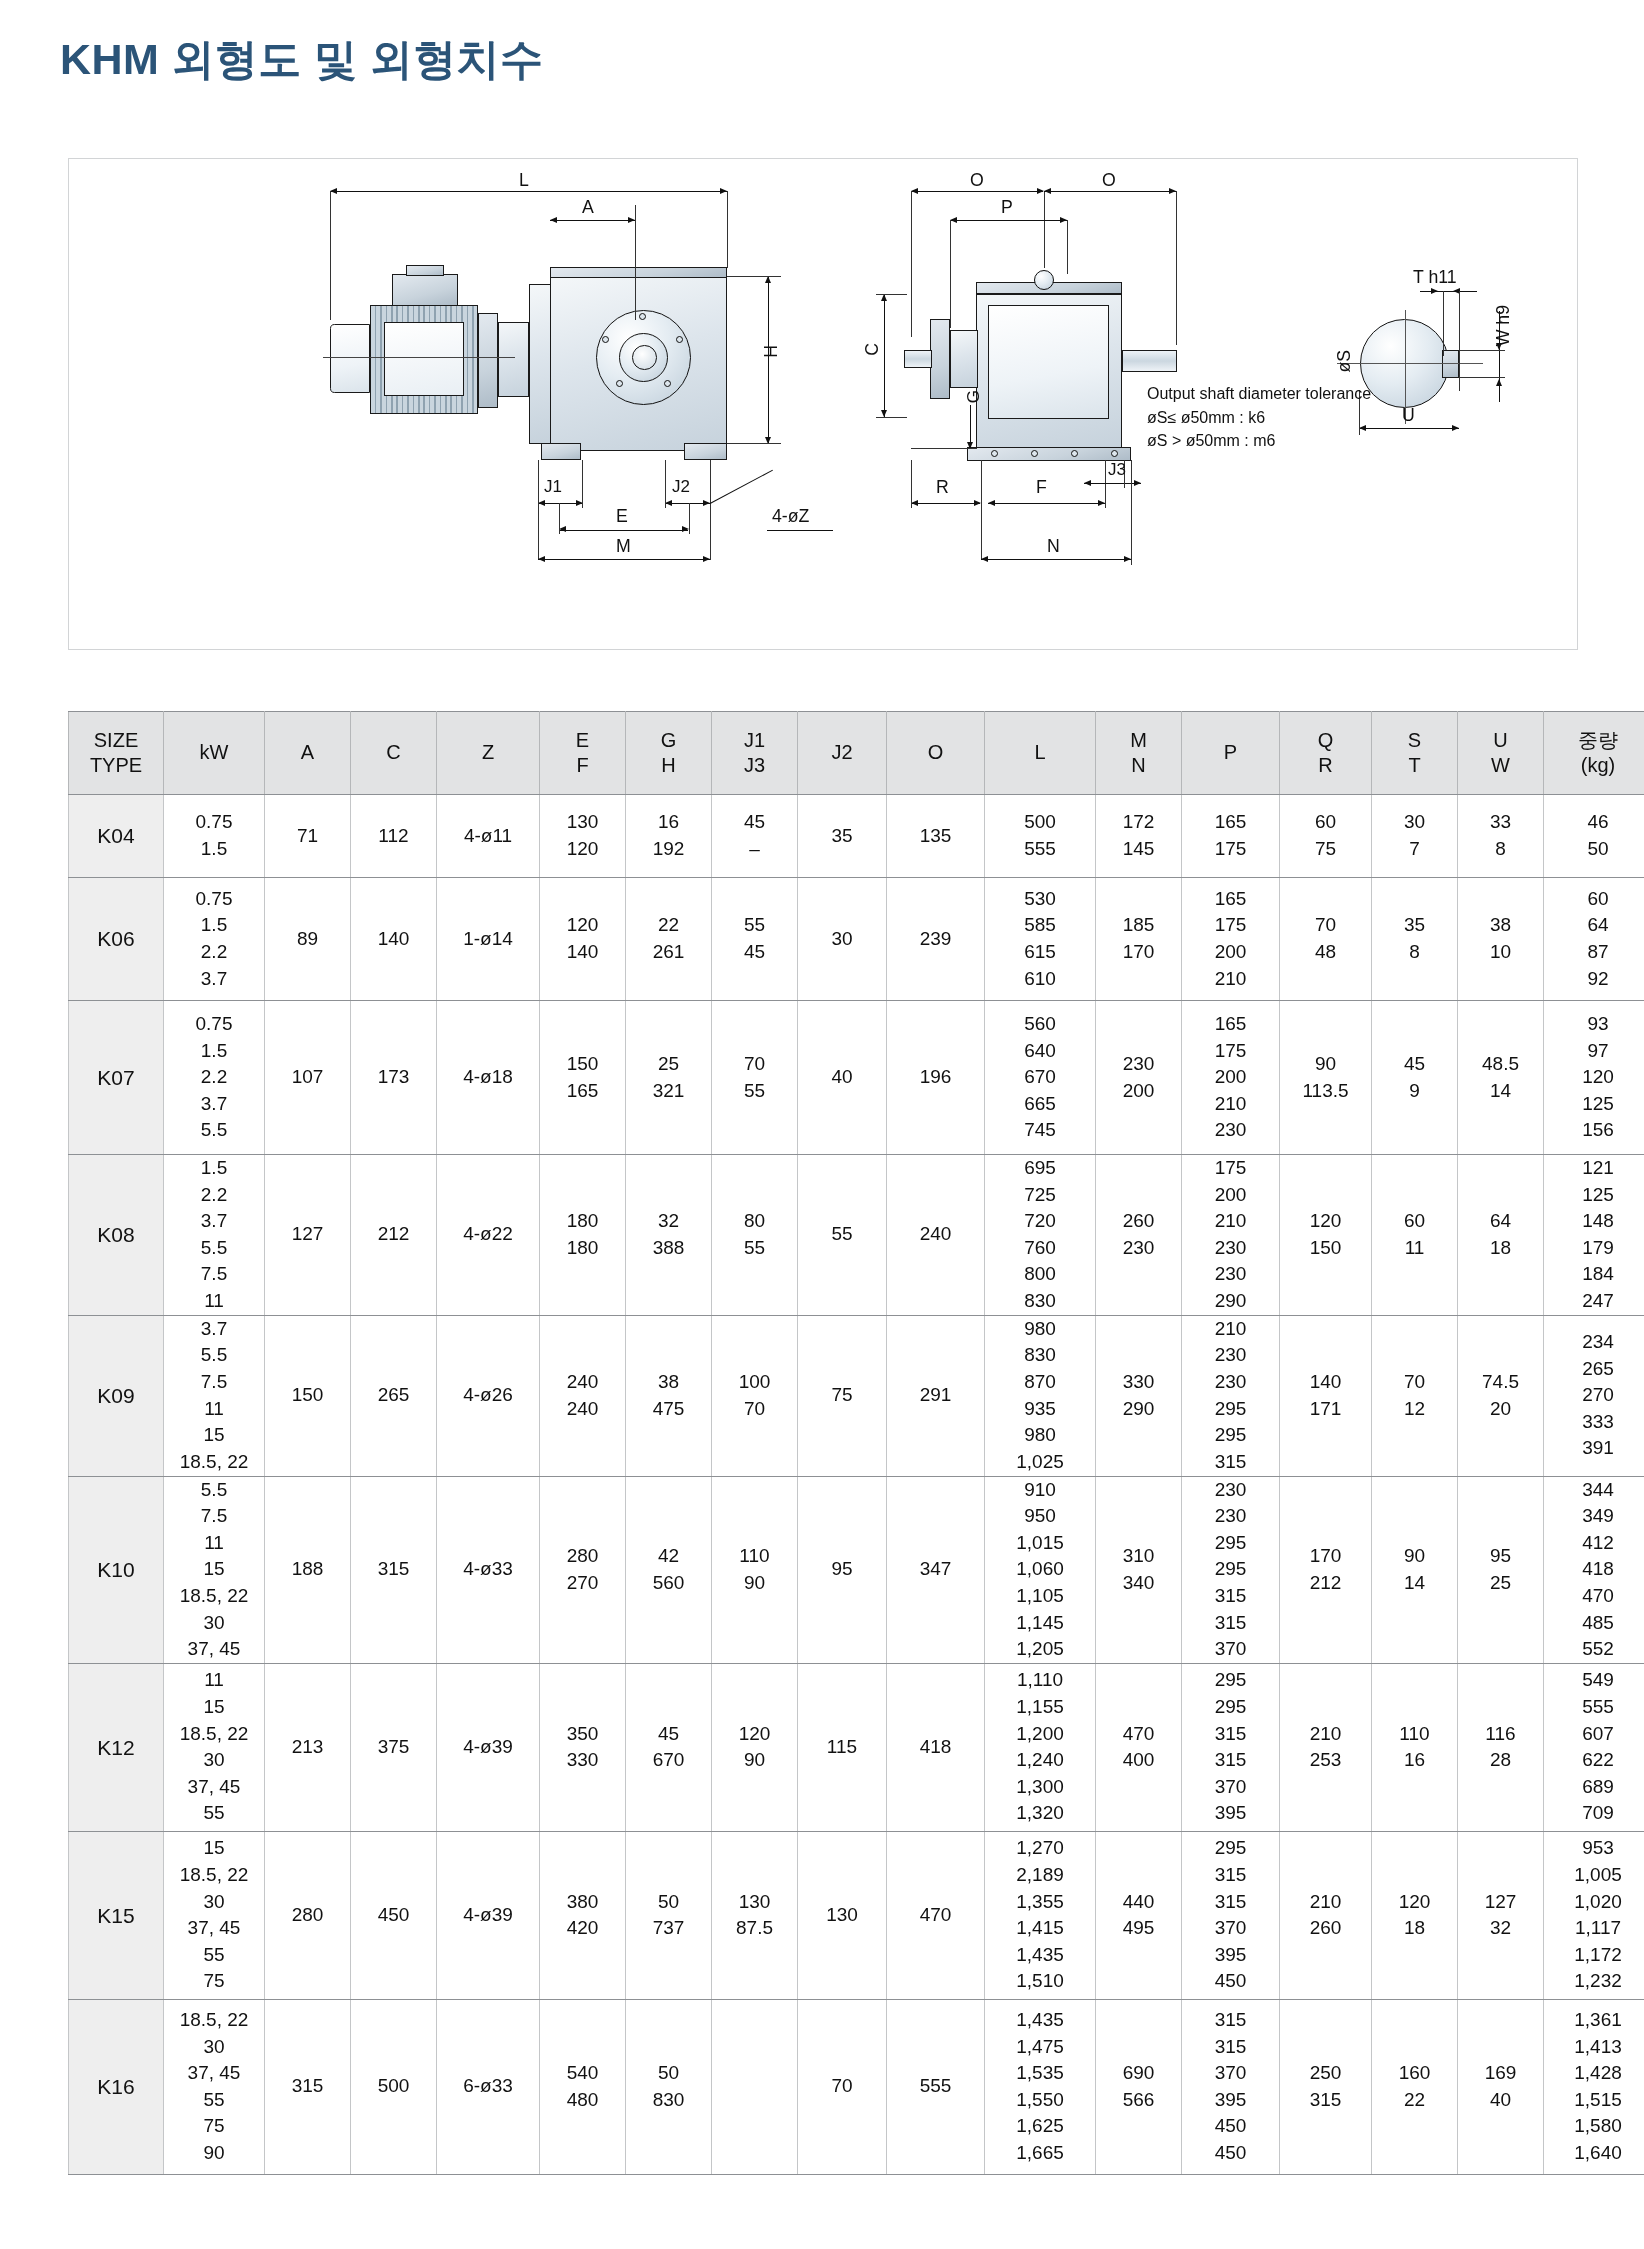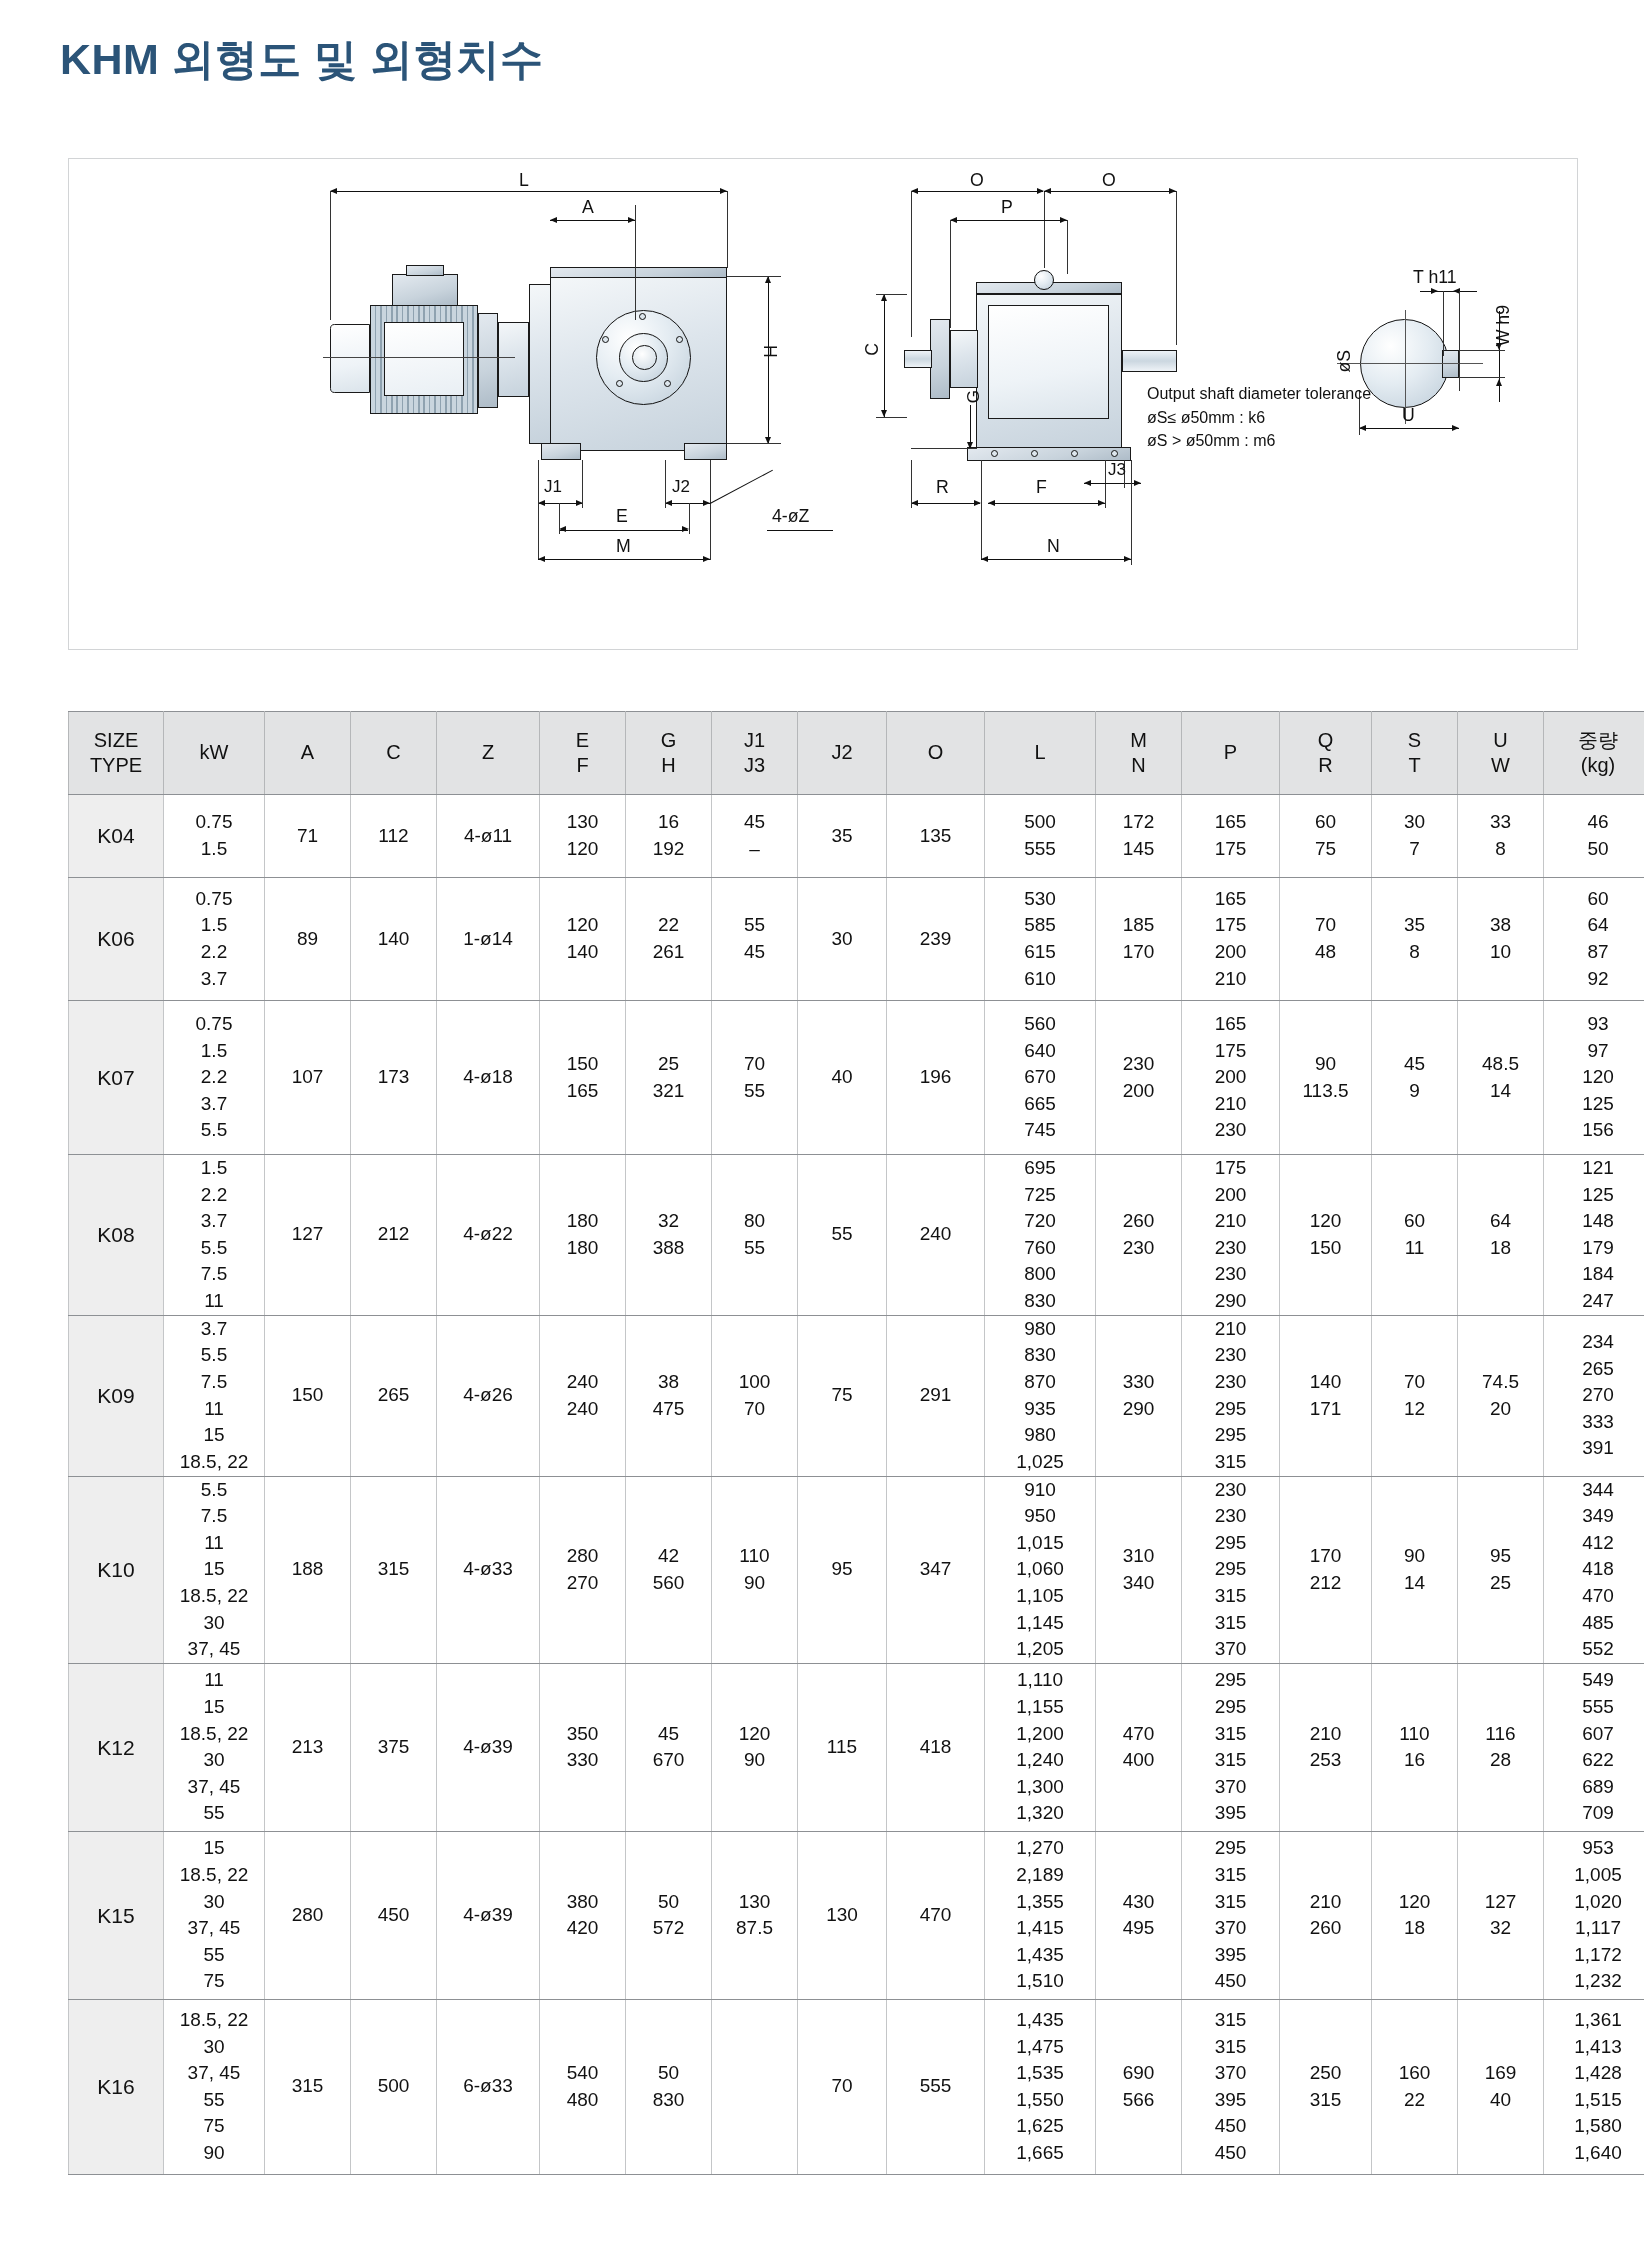--- a/index.html
+++ b/index.html
@@ -1212,21 +1212,21 @@
         </td>
         <td>
           <div class="stack spread">
             <div>380</div>
             <div>420</div>
           </div>
         </td>
         <td>
           <div class="stack spread">
             <div>50</div>
-            <div>572</div>
+            <div>737</div>
           </div>
         </td>
         <td>
           <div class="stack spread">
             <div>130</div>
             <div>87.5</div>
           </div>
         </td>
         <td>
           <div class="stack">
@@ -1243,21 +1243,21 @@
             <div>1,270</div>
             <div>2,189</div>
             <div>1,355</div>
             <div>1,415</div>
             <div>1,435</div>
             <div>1,510</div>
           </div>
         </td>
         <td>
           <div class="stack spread">
-            <div>430</div>
+            <div>440</div>
             <div>495</div>
           </div>
         </td>
         <td>
           <div class="stack">
             <div>295</div>
             <div>315</div>
             <div>315</div>
             <div>370</div>
             <div>395</div>

